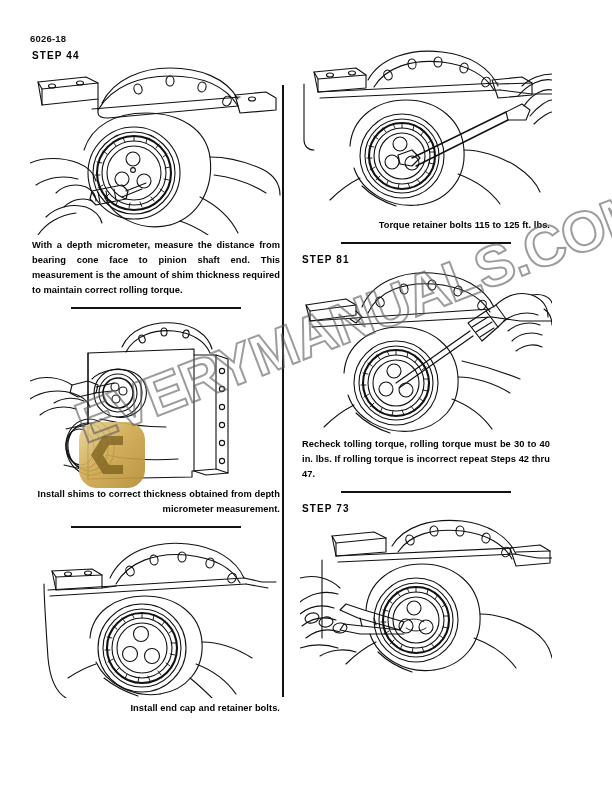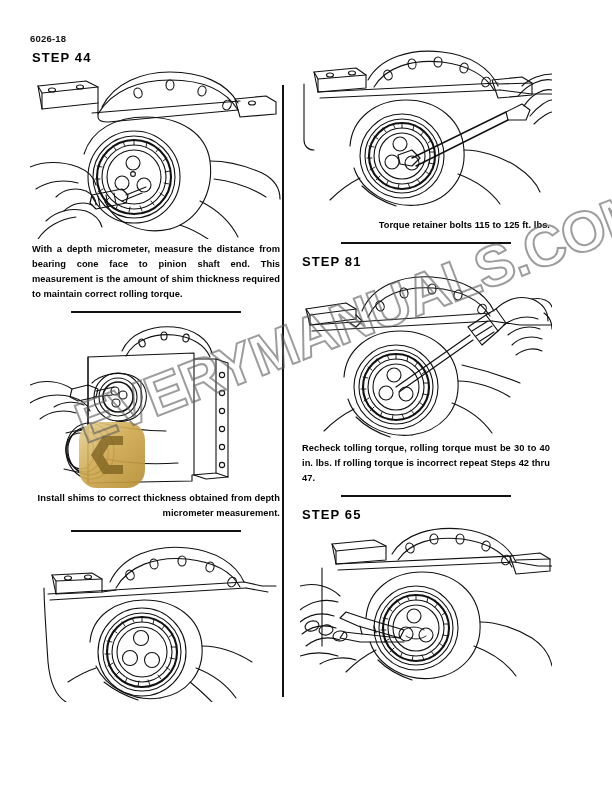--- a/index.html
+++ b/index.html
@@ -46,21 +46,21 @@
     width: 2px;
     height: 612px;
     background: #111;
   }
 
   .step {
     position: relative;
     width: 252px;
   }
   .step-title {
-    font-size: 13px;
+    font-size: 10px;
     font-weight: bold;
     letter-spacing: 1.1px;
     margin: 0 0 4px 2px;
     color: #000;
   }
   .step-art {
     width: 252px;
     display: block;
   }
   .step-caption {
@@ -317,20 +317,21 @@
               <path d="M102 76 L104 80"></path>
           </g>
           <circle cx="111" cy="96" r="7.5"></circle>
           <circle cx="100" cy="116" r="7.5"></circle>
           <circle cx="122" cy="118" r="7.5"></circle>
 
           <path d="M38 140 C50 132 60 128 66 126"></path>
           <path d="M160 140 C170 148 178 156 182 160"></path>
         </g>
       </svg>
+      <div class="step-caption nojust">Install end cap and retainer bolts.</div>
     </div>
   </div>
 
   <div class="column col-right">
 
     <div class="step">
       <svg class="step-art" viewBox="0 0 252 165">
         <g fill="none" stroke="#111" stroke-width="1.1" stroke-linecap="round" stroke-linejoin="round">
 
           <path d="M68 30 C80 8 110 -2 142 2 C170 5 190 18 198 36"></path>
@@ -484,21 +485,21 @@
           <path d="M244 40 C250 44 252 50 252 56"></path>
 
           <path d="M162 92 C180 96 200 102 220 110"></path>
         </g>
       </svg>
       <div class="step-caption">Recheck tolling torque, rolling torque must be 30 to 40 in. lbs. If rolling torque is incorrect repeat Steps 42 thru 47.</div>
       <div class="rule"></div>
     </div>
 
     <div class="step">
-      <div class="step-title">STEP 65</div>
+      <div class="step-title">STEP 73</div>
       <svg class="step-art" viewBox="0 0 252 160">
         <g fill="none" stroke="#111" stroke-width="1.1" stroke-linecap="round" stroke-linejoin="round">
 
           <path d="M92 28 C104 8 132 0 162 3 C188 6 208 18 216 36"></path>
           <path d="M98 34 C110 16 134 10 162 13 C186 16 204 26 212 41"></path>
           <ellipse cx="110" cy="22" rx="4" ry="5" transform="rotate(-22 110 22)"></ellipse>
           <ellipse cx="134" cy="13" rx="4" ry="5" transform="rotate(-8 134 13)"></ellipse>
           <ellipse cx="160" cy="13" rx="4" ry="5"></ellipse>
           <ellipse cx="186" cy="20" rx="4" ry="5" transform="rotate(16 186 20)"></ellipse>
           <ellipse cx="206" cy="34" rx="4" ry="5" transform="rotate(30 206 34)"></ellipse>

